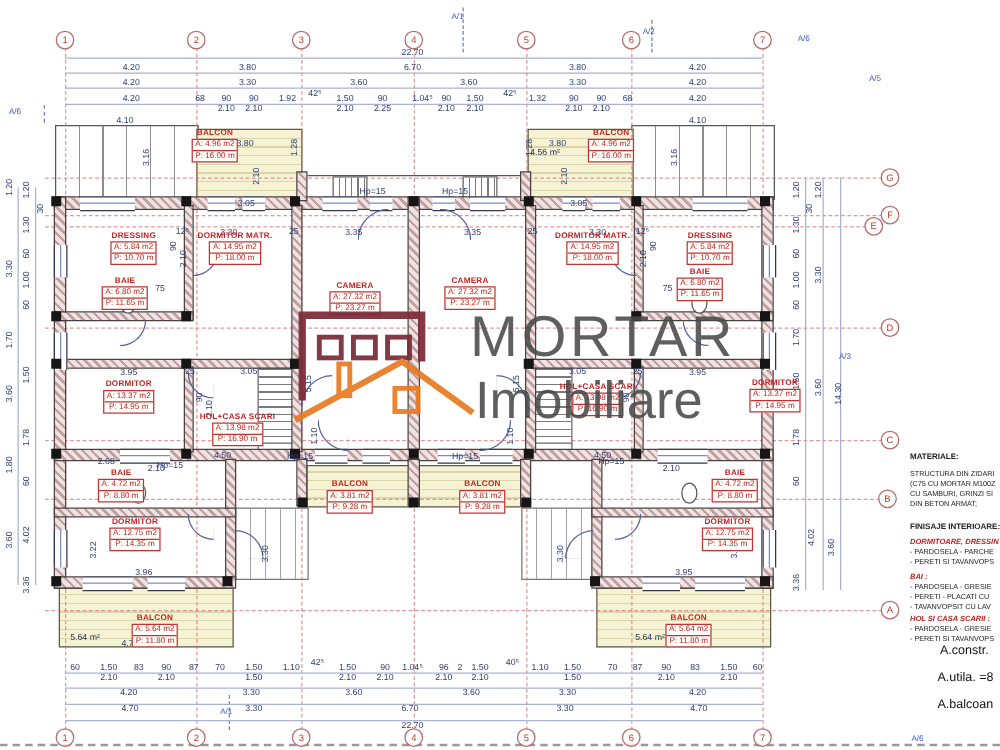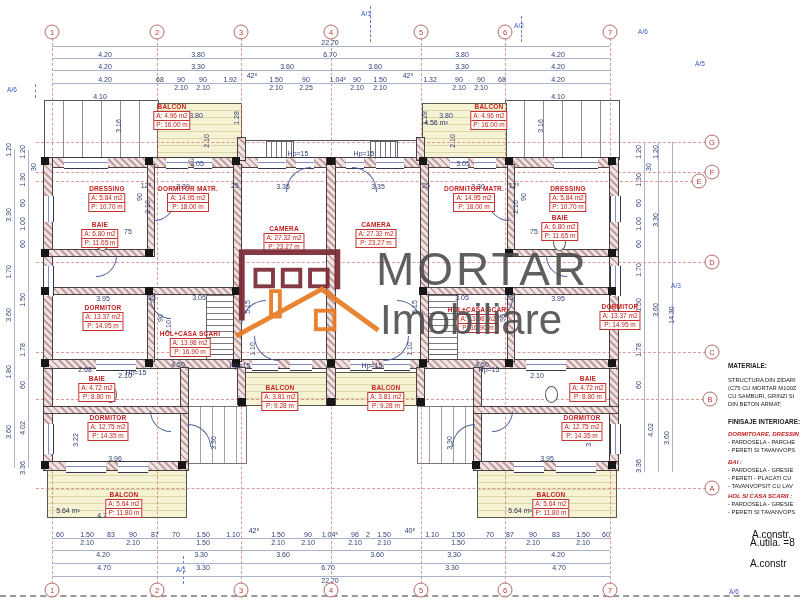--- a/index.html
+++ b/index.html
@@ -502,17 +502,17 @@
       <div class="note nr" style="left: 728px; top: 431px;">DORMITOARE, DRESSIN</div>
       <div class="note n" style="left: 728px; top: 439px;">- PARDOSELA - PARCHE</div>
       <div class="note n" style="left: 728px; top: 447px;">- PERETI SI TAVANVOPS</div>
       <div class="note nr" style="left: 728px; top: 459px;">BAI :</div>
       <div class="note n" style="left: 728px; top: 467px;">- PARDOSELA - GRESIE</div>
       <div class="note n" style="left: 728px; top: 475px;">- PERETI - PLACATI CU</div>
       <div class="note n" style="left: 728px; top: 483px;">- TAVANVOPSIT CU LAV</div>
       <div class="note nr" style="left: 728px; top: 493px;">HOL SI CASA SCARII :</div>
       <div class="note n" style="left: 728px; top: 501px;">- PARDOSELA - GRESIE</div>
       <div class="note n" style="left: 728px; top: 509px;">- PERETI SI TAVANVOPS</div>
-      <div class="tot" style="left: 752px; top: 529px;">A.constr.</div>
+      <div class="tot" style="left: 752px; top: 515px;">A.constr.</div>
       <div class="tot" style="left: 750px; top: 537px;">A.utila. =8</div>
-      <div class="tot" style="left: 750px; top: 558px;">A.constr</div>
+      <div class="tot" style="left: 750px; top: 558px;">A.balcoan</div>
     </div>
 </div>
 
 </body></html>

